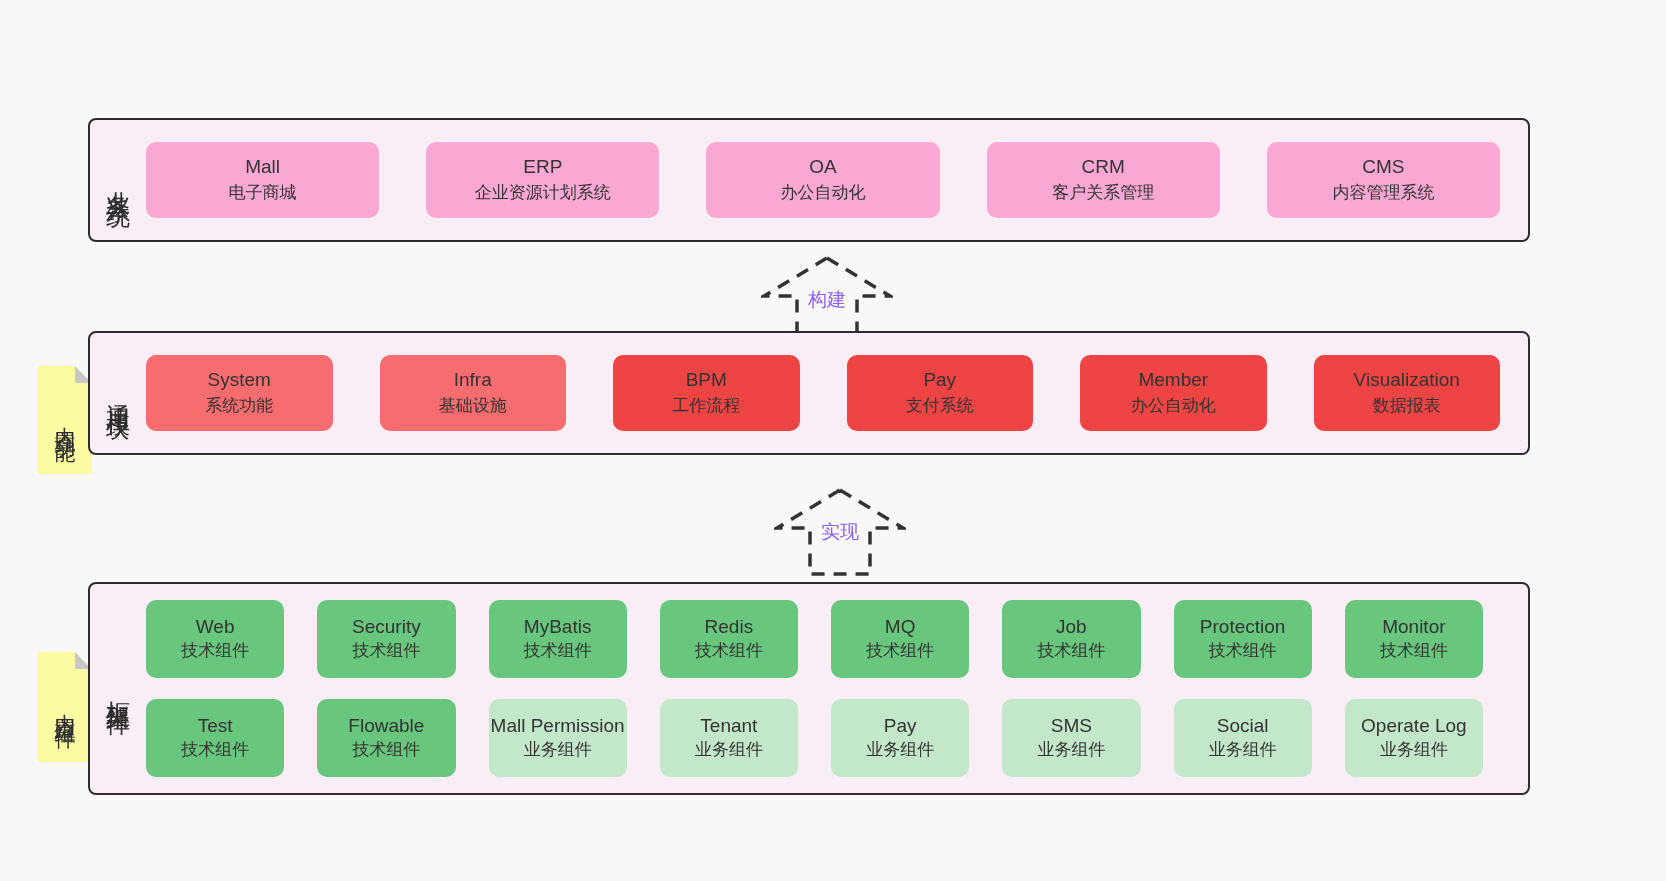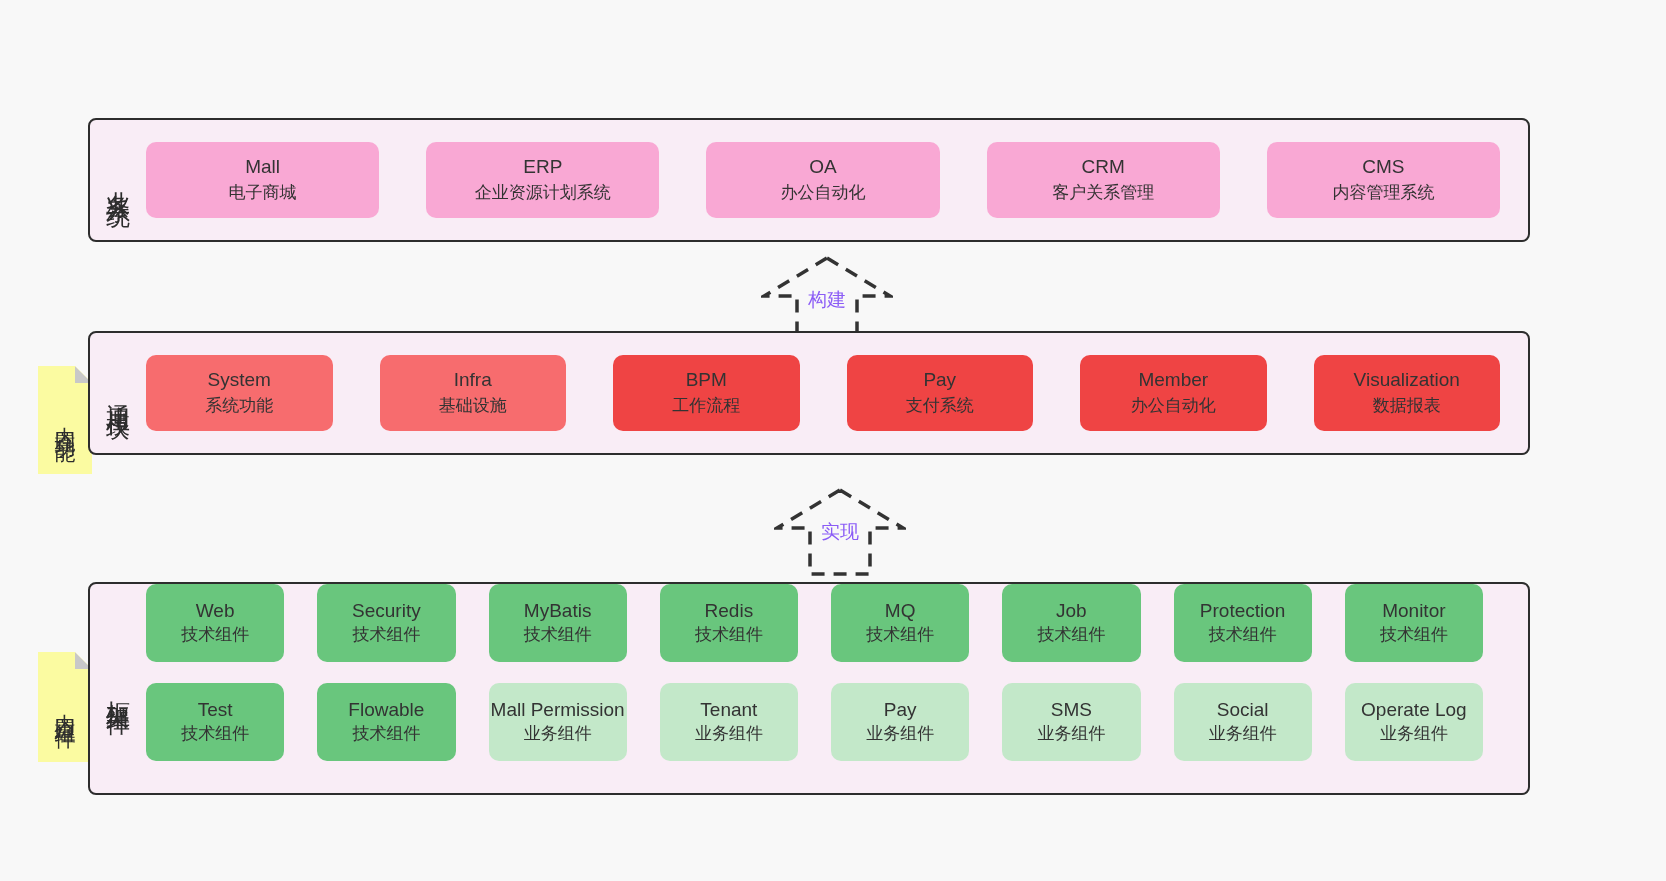--- a/index.html
+++ b/index.html
@@ -67,21 +67,21 @@
   .red    { background: #f76c6e; }
   .pink   { background: #ef4444; }
   .green  { background: #69c67d; }
   .lgreen { background: #c3e8c9; }
 
   
   .comp-area {
     flex: 1;
     display: flex;
     flex-direction: column;
-    justify-content: flex-start;
+    justify-content: center;
     gap: 21px;
     padding-right: 45px;
   }
   .comp-row { display: flex; gap: 33px; }
   .comp-row .box { height: 78px; line-height: 24px; }
 
   
   .note {
     position: absolute;
     width: 54px;

